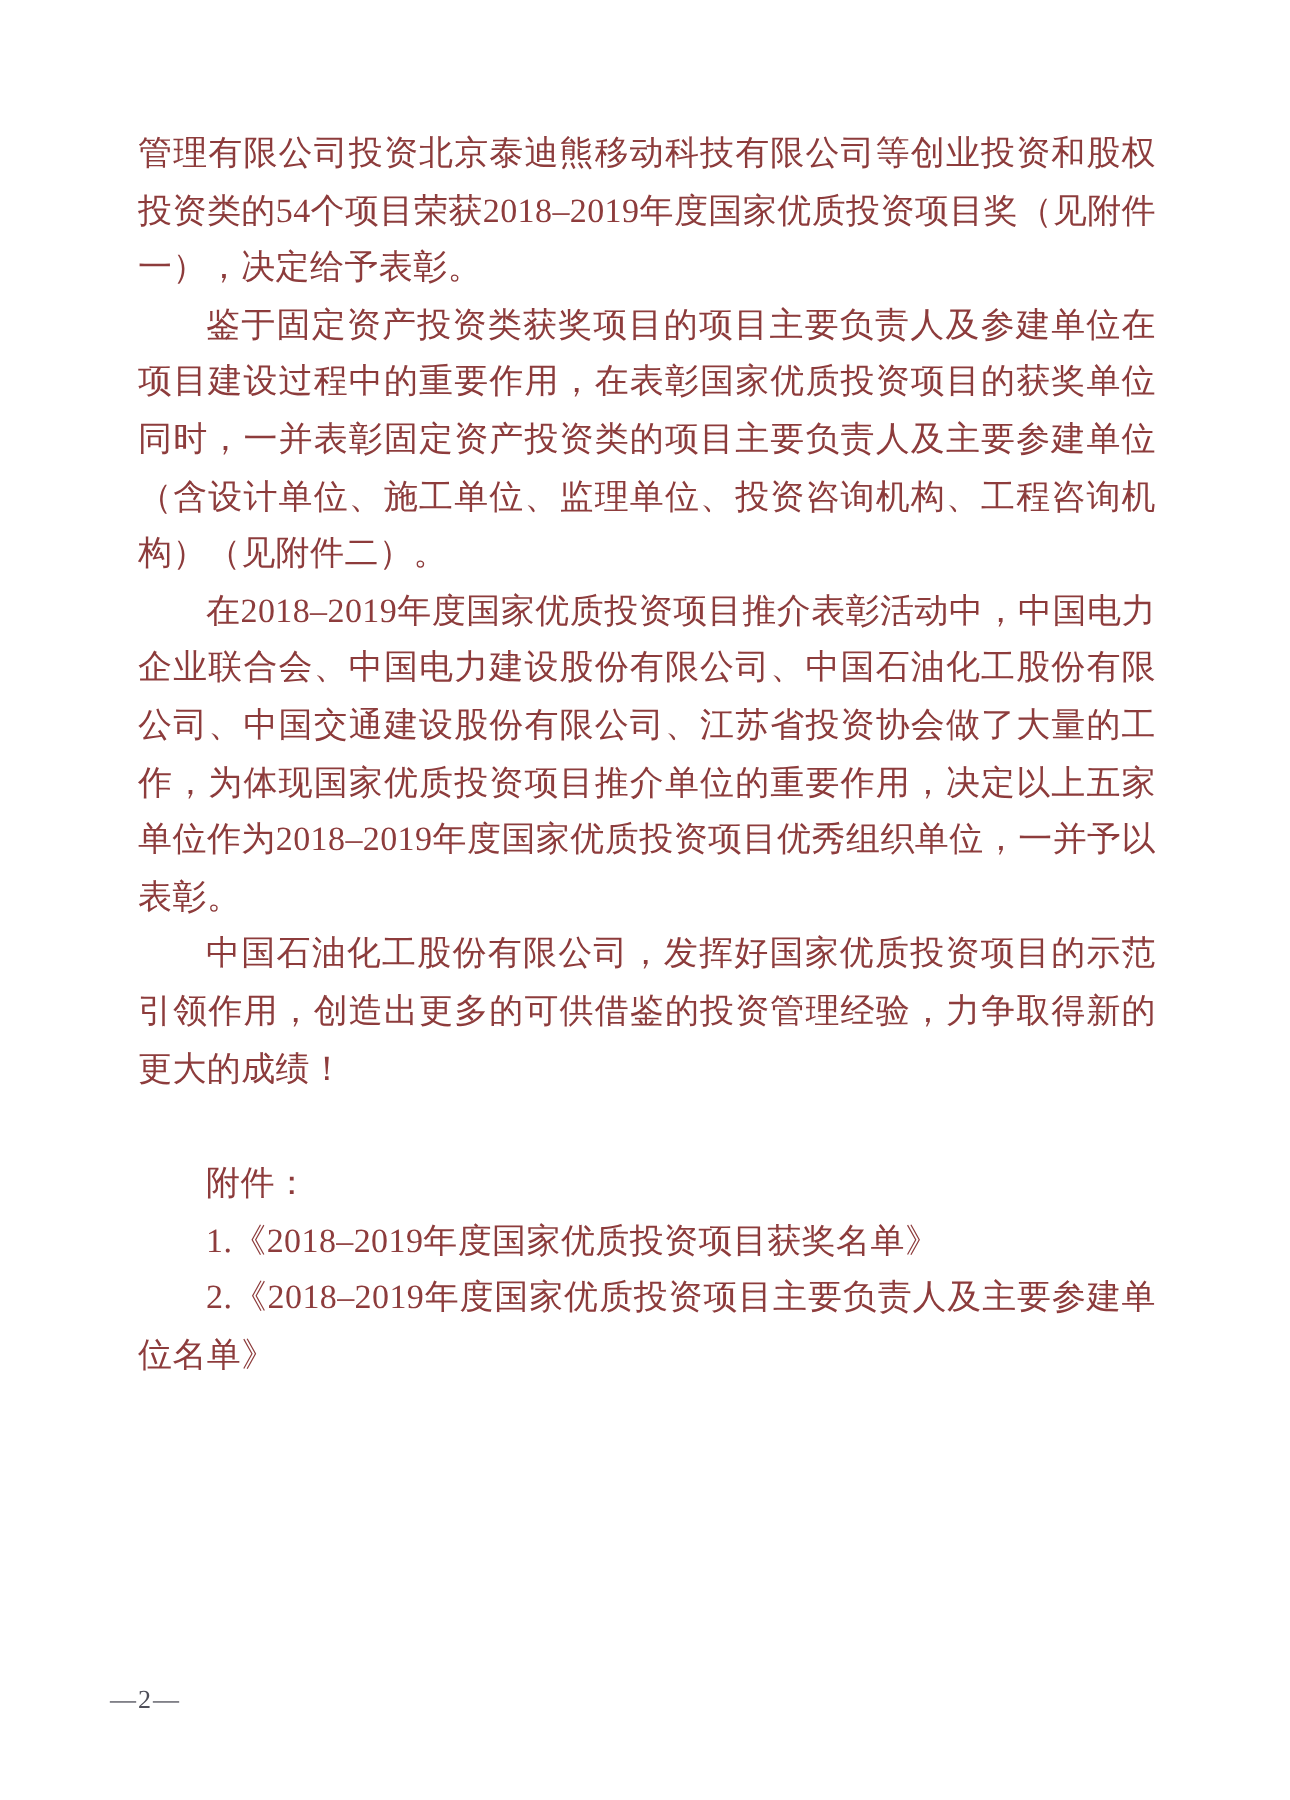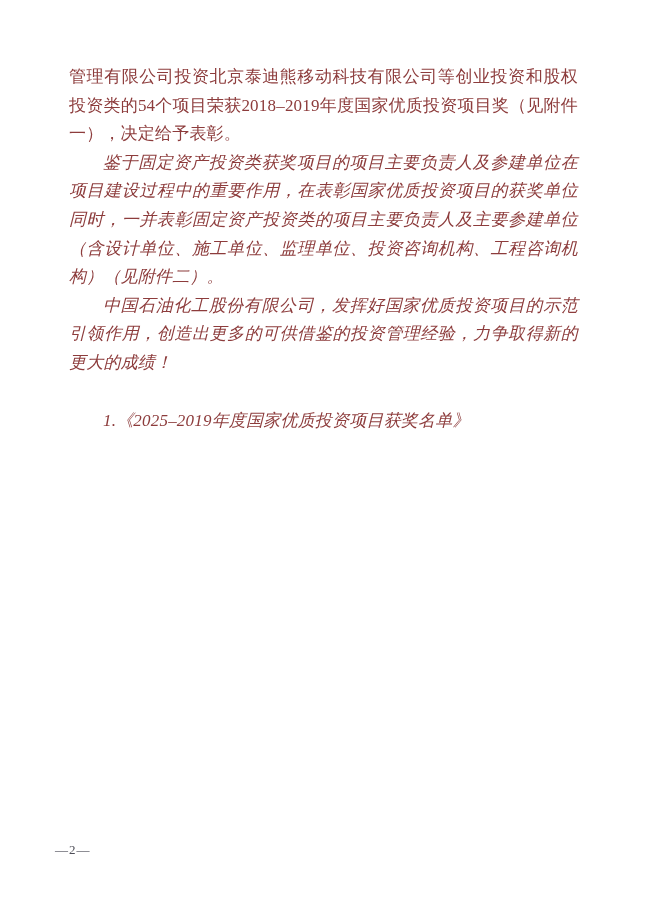--- a/index.html
+++ b/index.html
@@ -27,21 +27,20 @@
     font-size: 17px;
     line-height: 28.6px;
     color: #8d3c3c;
     text-align: justify;
     text-justify: inter-ideograph;
     letter-spacing: 0.2px;
     word-break: break-all;
   }
   .para.indent {
     text-indent: 2em;
-    font-style: italic;
   }
   .blank-line {
     height: 29px;
   }
   .page-number {
     position: absolute;
     left: 55px;
     top: 842px;
     font-size: 13px;
     line-height: 16px;
@@ -50,18 +49,21 @@
     font-family: "Liberation Serif", "DejaVu Serif", serif;
   }
 </style>
 </head>
 <body>
 
 <div class="page">
   <div class="doc-body">
     <p class="para">管理有限公司投资北京泰迪熊移动科技有限公司等创业投资和股权投资类的54个项目荣获2018–2019年度国家优质投资项目奖（见附件一），决定给予表彰。</p>
     <p class="para indent">鉴于固定资产投资类获奖项目的项目主要负责人及参建单位在项目建设过程中的重要作用，在表彰国家优质投资项目的获奖单位同时，一并表彰固定资产投资类的项目主要负责人及主要参建单位（含设计单位、施工单位、监理单位、投资咨询机构、工程咨询机构）（见附件二）。</p>
+    <p class="para indent">在2018–2019年度国家优质投资项目推介表彰活动中，中国电力企业联合会、中国电力建设股份有限公司、中国石油化工股份有限公司、中国交通建设股份有限公司、江苏省投资协会做了大量的工作，为体现国家优质投资项目推介单位的重要作用，决定以上五家单位作为2018–2019年度国家优质投资项目优秀组织单位，一并予以表彰。</p>
     <p class="para indent">中国石油化工股份有限公司，发挥好国家优质投资项目的示范引领作用，创造出更多的可供借鉴的投资管理经验，力争取得新的更大的成绩！</p>
     <div class="blank-line"></div>
-    <p class="para indent">1.《2025–2019年度国家优质投资项目获奖名单》</p>
+    <p class="para indent">附件：</p>
+    <p class="para indent">1.《2018–2019年度国家优质投资项目获奖名单》</p>
+    <p class="para indent">2.《2018–2019年度国家优质投资项目主要负责人及主要参建单位名单》</p>
   </div>
   <div class="page-number">—2—</div>
 </div>
 
 </body></html>

